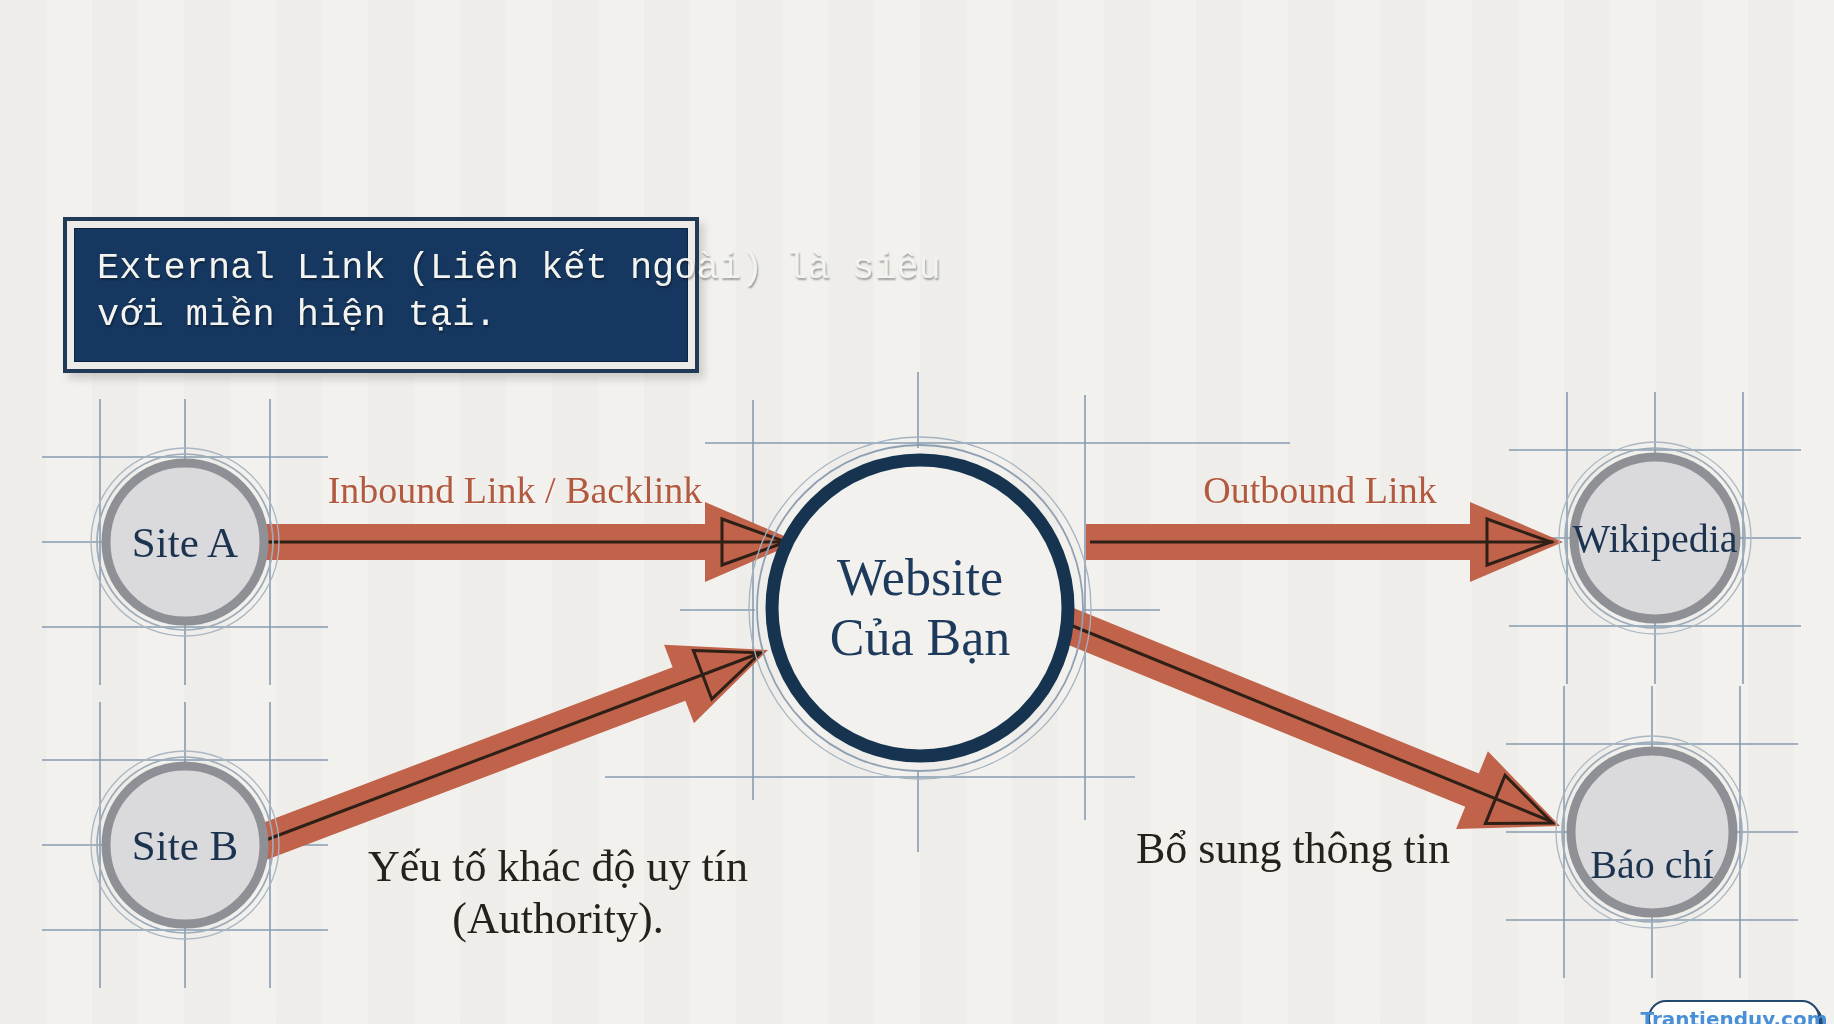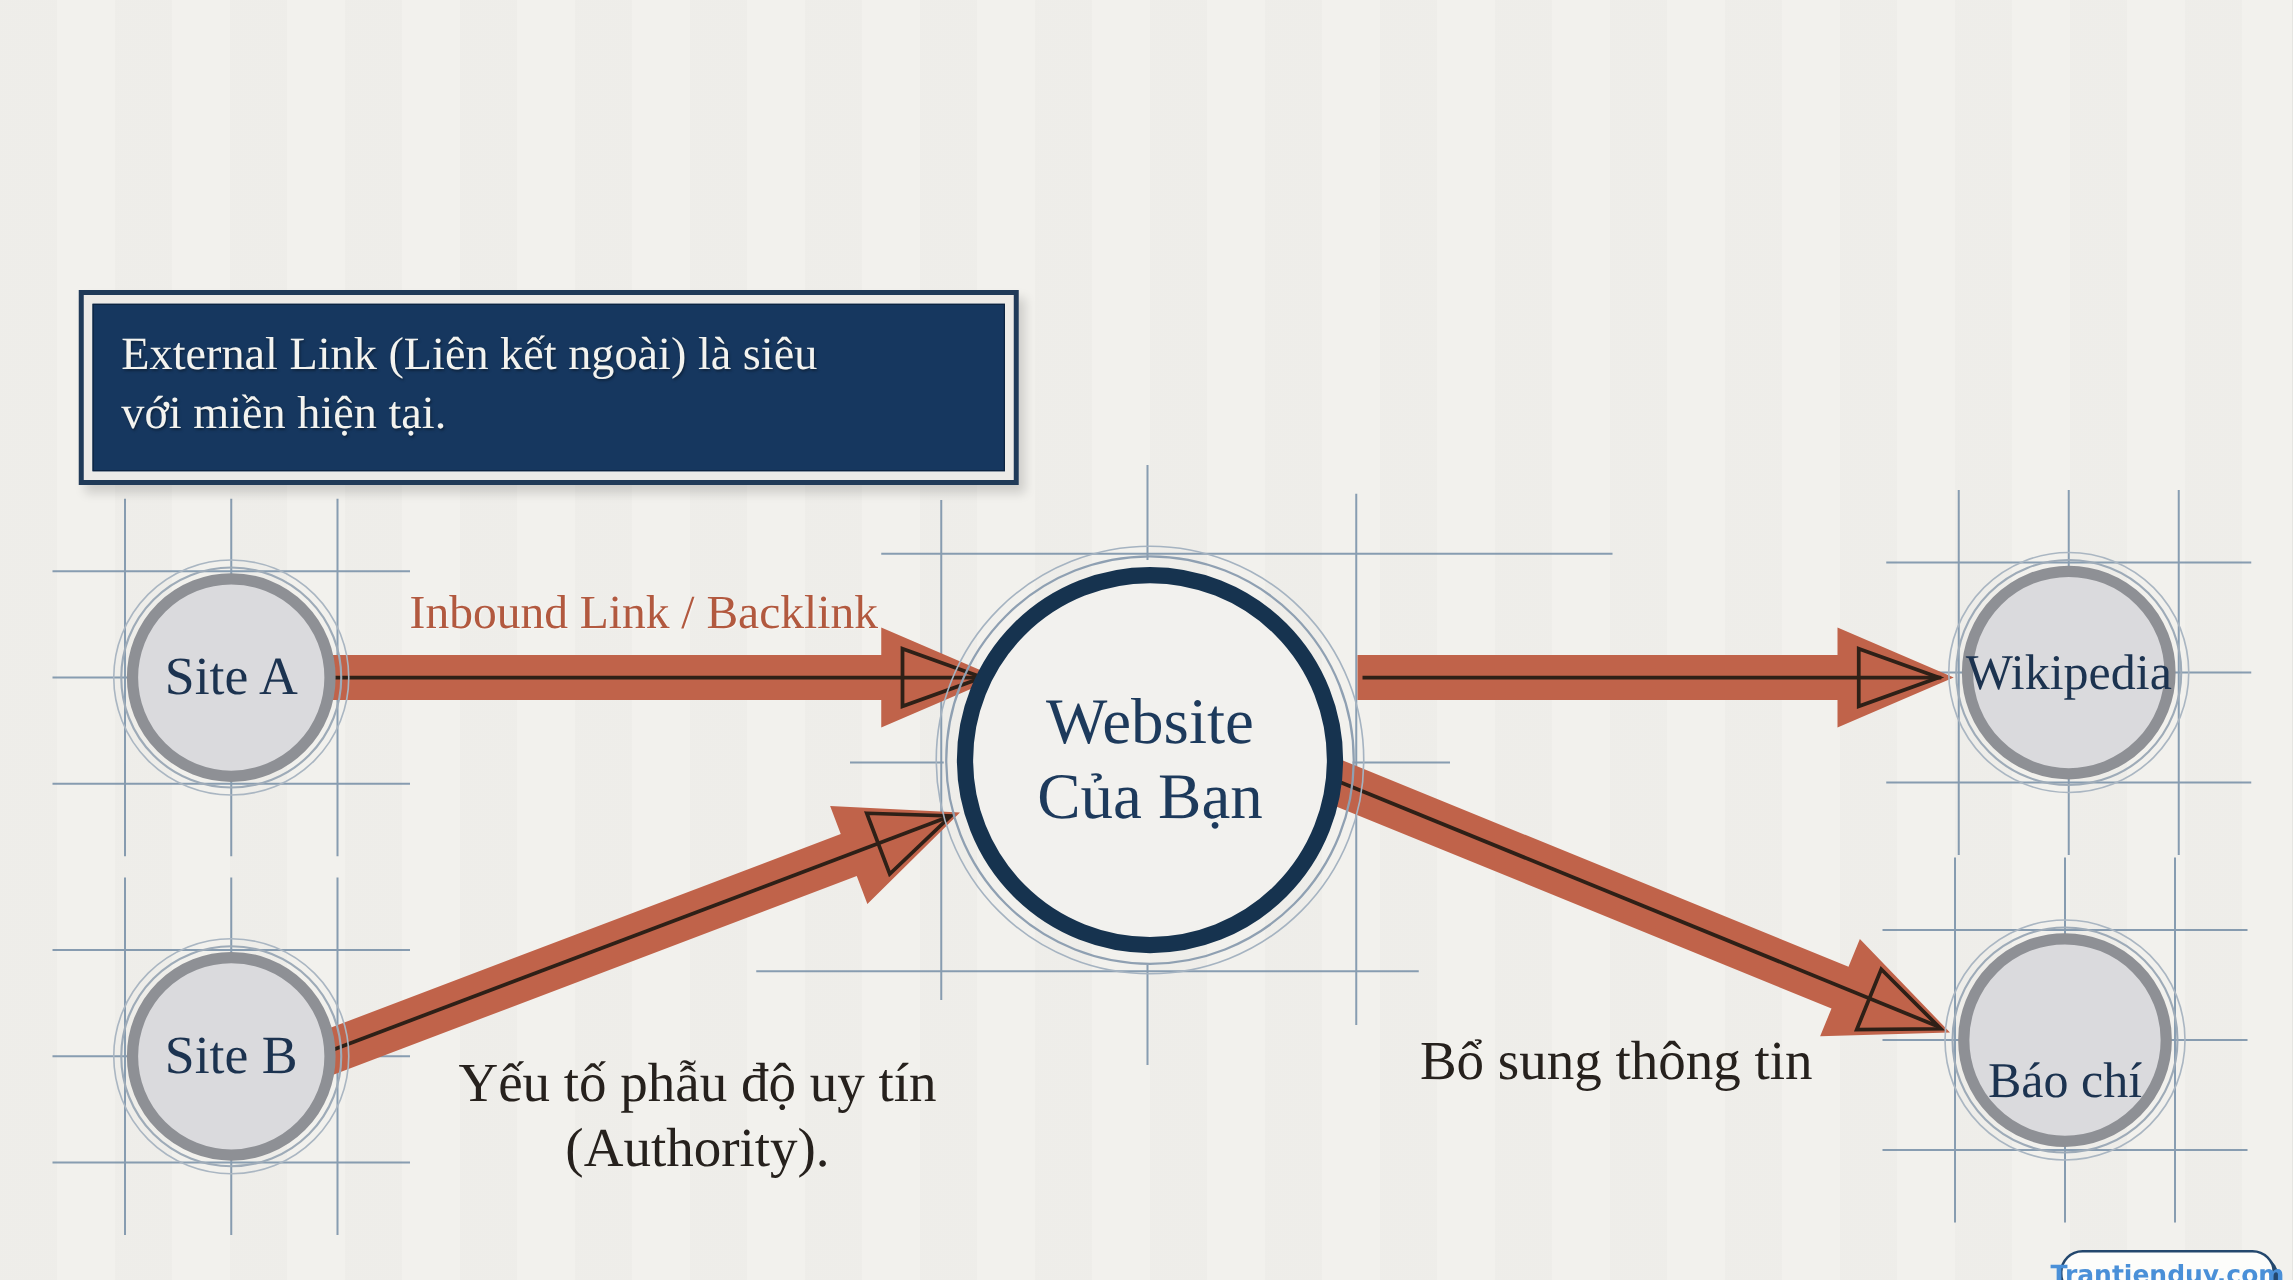--- a/index.html
+++ b/index.html
@@ -13,23 +13,24 @@
   #diagram-svg { position:absolute; left:0; top:0; width:1834px; height:1024px; }
 
   .title {
     position:absolute; left:62px; top:42px;
     font-family:"Liberation Sans","DejaVu Sans",sans-serif;
     font-weight:bold; font-size:58px; line-height:68px; letter-spacing:-1.5px;
     color:#1d3c63; text-shadow:3px 4px 3px rgba(110,110,110,0.28);
   }
 
   .defbox {
-    position:absolute; left:63px; top:232px; width:752px;
+    position:absolute; left:63px; top:217px; width:636px;
     border:4px solid #203a58; background:#edebe7; padding:7px;
     box-shadow:5px 6px 8px rgba(0,0,0,0.15);
+    font-family:Liberation Mono, monospace;
   }
   .defbox-inner {
     background:#16375f; border:1px solid #0d2440; padding:16px 22px 22px 22px;
   }
   .defbox-inner .line {
     color:#f3f3ef; font-size:37px; line-height:47px; white-space:nowrap;
     text-shadow:1px 2px 2px rgba(0,0,0,0.35);
   }
 
   .node-label {
@@ -148,23 +149,24 @@
   <div class="node-label small" style="left:185px; top:542px;">Site A</div>
   <div class="node-label small" style="left:185px; top:845px;">Site B</div>
   <div class="node-label big" style="left:920px; top:608px;">
     <div>Website</div>
     <div>Của Bạn</div>
   </div>
   <div class="node-label small" style="left:1655px; top:538px; font-size:40px;">Wikipedia</div>
   <div class="node-label small" style="left:1652px; top:832px; font-size:40px;margin-top:32px;">Báo chí</div>
 
   <div class="edge-label" style="left:515px; top:512px;">Inbound Link / Backlink</div>
+  <div class="edge-label" style="left:1320px; top:512px;">Outbound Link</div>
 
   <div class="caption" style="left:558px; top:893px;">
-    <div>Yếu tố phẫu độ uy tín</div>
+    <div>Yếu tố khác độ uy tín</div>
     <div>(Authority).</div>
   </div>
   <div class="caption" style="left:1293px; top:849px;">
     <div>Bổ sung thông tin</div>
   </div>
 
   <div class="watermark">
     <span>Trantienduy.com</span>
   </div>
 

